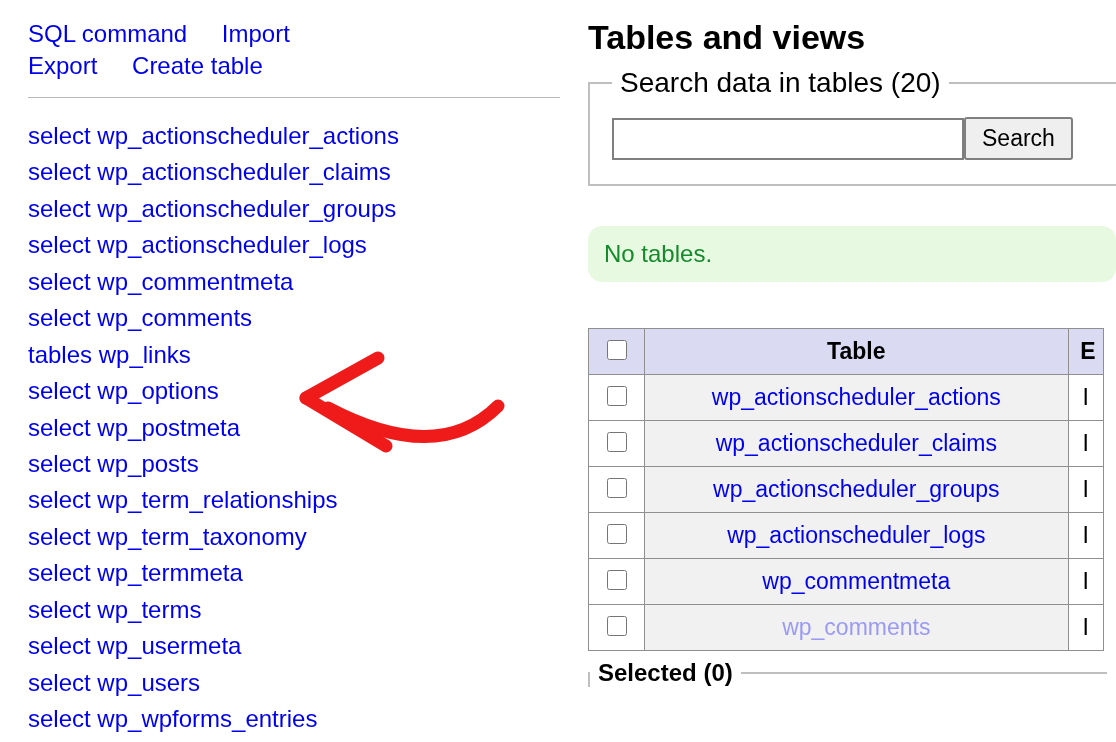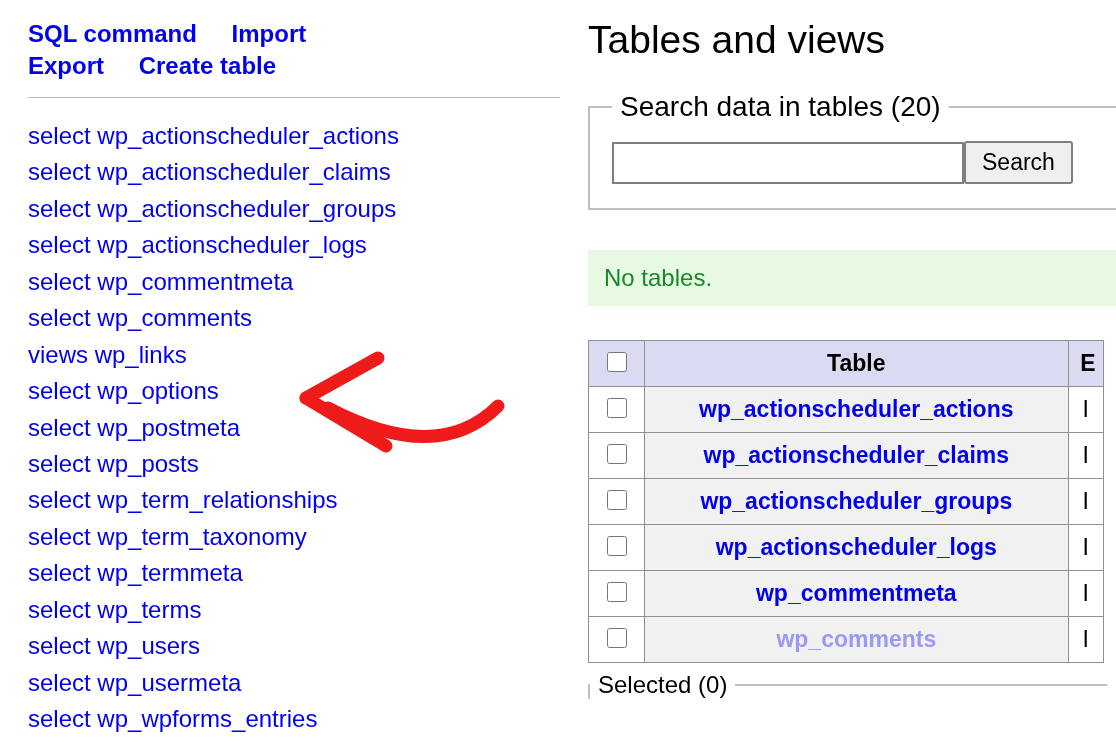--- a/index.html
+++ b/index.html
@@ -20,21 +20,20 @@
     position: relative;
   }
   .sidebar {
     width: 588px;
     padding: 0 28px 0 28px;
     position: relative;
   }
   .toplinks {
     padding-top: 18px;
     padding-bottom: 14px;
-    font-weight: bold;
   }
   .toplinks a {
     color: #0000ee;
     text-decoration: none;
     display: inline-block;
     margin-right: 28px;
     line-height: 1.35;
   }
   .hr {
     border: none;
@@ -49,23 +48,23 @@
     text-decoration: none;
     display: block;
   }
   .main {
     width: 528px;
     padding-top: 0px;
     overflow: hidden;
     position: relative;
   }
   h1.tv {
-    font-size: 39px;
-    font-weight: 400;
-    margin: 18px 0 29px 0;
+    font-size: 34px;
+    font-weight: 700;
+    margin: 18px 0 10px 0;
   }
   fieldset.search {
     border: 2px solid #bfbfbf;
     border-right: none;
     margin: 0 0 40px 0;
     padding: 18px 0 24px 22px;
     position: relative;
   }
   fieldset.search legend {
     font-size: 28px;
@@ -88,57 +87,59 @@
     padding: 6px 16px;
     font-size: 23px;
     border-radius: 3px;
     cursor: pointer;
   }
   .notice {
     background: #e7fae1;
     color: #158a2b;
     padding: 14px 10px 14px 16px;
     font-size: 24px;
-    margin-bottom: 34px;
+    margin-bottom: 46px;
     border-right: none;
     width: 100%;
+    border-radius: 14px;
   }
   table.grid {
     border-collapse: collapse;
     width: 516px;
   }
   table.grid th, table.grid td {
     border: 1px solid #8f8f8f;
     padding: 8px 14px;
     text-align: center;
     font-size: 23px;
   }
   table.grid thead th {
     background: #dadaf2;
     font-weight: bold;
   }
   th.ckcol { width: 54px; }
   td.ckcol { background: #fff; }
   td.namecell { text-align: left; background: #f1f1f1; }
   td.namecell a {
     color: #0000ee;
-    font-weight: bold;
+    font-weight: normal;
     text-decoration: none;
   }
   td.engcell { text-align: left; background: #fff; padding-left: 6px; padding-right:0; width: 14px;}
   tr.fade td.namecell a { color: #9a9af4; margin-top: 36px; }
   input[type="checkbox"] {
     width: 20px; height: 20px;
   }
   fieldset.selected {
     border: 2px solid #bfbfbf;
     border-right: none;
     border-bottom: none;
     margin: 8px 9px 0 0;
     padding: 0;
+    font-weight: bold;
   }
   fieldset.selected legend {
     font-size: 24px;
     padding: 0 8px;
   }
   
   svg.arrow {
     position: absolute;
     left: 288px;
     top: 316px;
@@ -160,30 +161,30 @@
       <a href="#">Create table</a>
     </div>
     <hr class="hr">
     <div class="tablelist" id="tablelist">
         <a href="#">select wp_actionscheduler_actions</a>
         <a href="#">select wp_actionscheduler_claims</a>
         <a href="#">select wp_actionscheduler_groups</a>
         <a href="#">select wp_actionscheduler_logs</a>
         <a href="#">select wp_commentmeta</a>
         <a href="#">select wp_comments</a>
-        <a href="#">views wp_links</a>
+        <a href="#">tables wp_links</a>
         <a href="#">select wp_options</a>
         <a href="#">select wp_postmeta</a>
         <a href="#">select wp_posts</a>
         <a href="#">select wp_term_relationships</a>
         <a href="#">select wp_term_taxonomy</a>
         <a href="#">select wp_termmeta</a>
         <a href="#">select wp_terms</a>
+        <a href="#">select wp_usermeta</a>
         <a href="#">select wp_users</a>
-        <a href="#">select wp_usermeta</a>
         <a href="#">select wp_wpforms_entries</a>
       </div>
   </div>
 
   <div class="main">
     <h1 class="tv">Tables and views</h1>
 
     <fieldset class="search">
       <legend>Search data in tables (20)</legend>
       <div class="searchrow">

